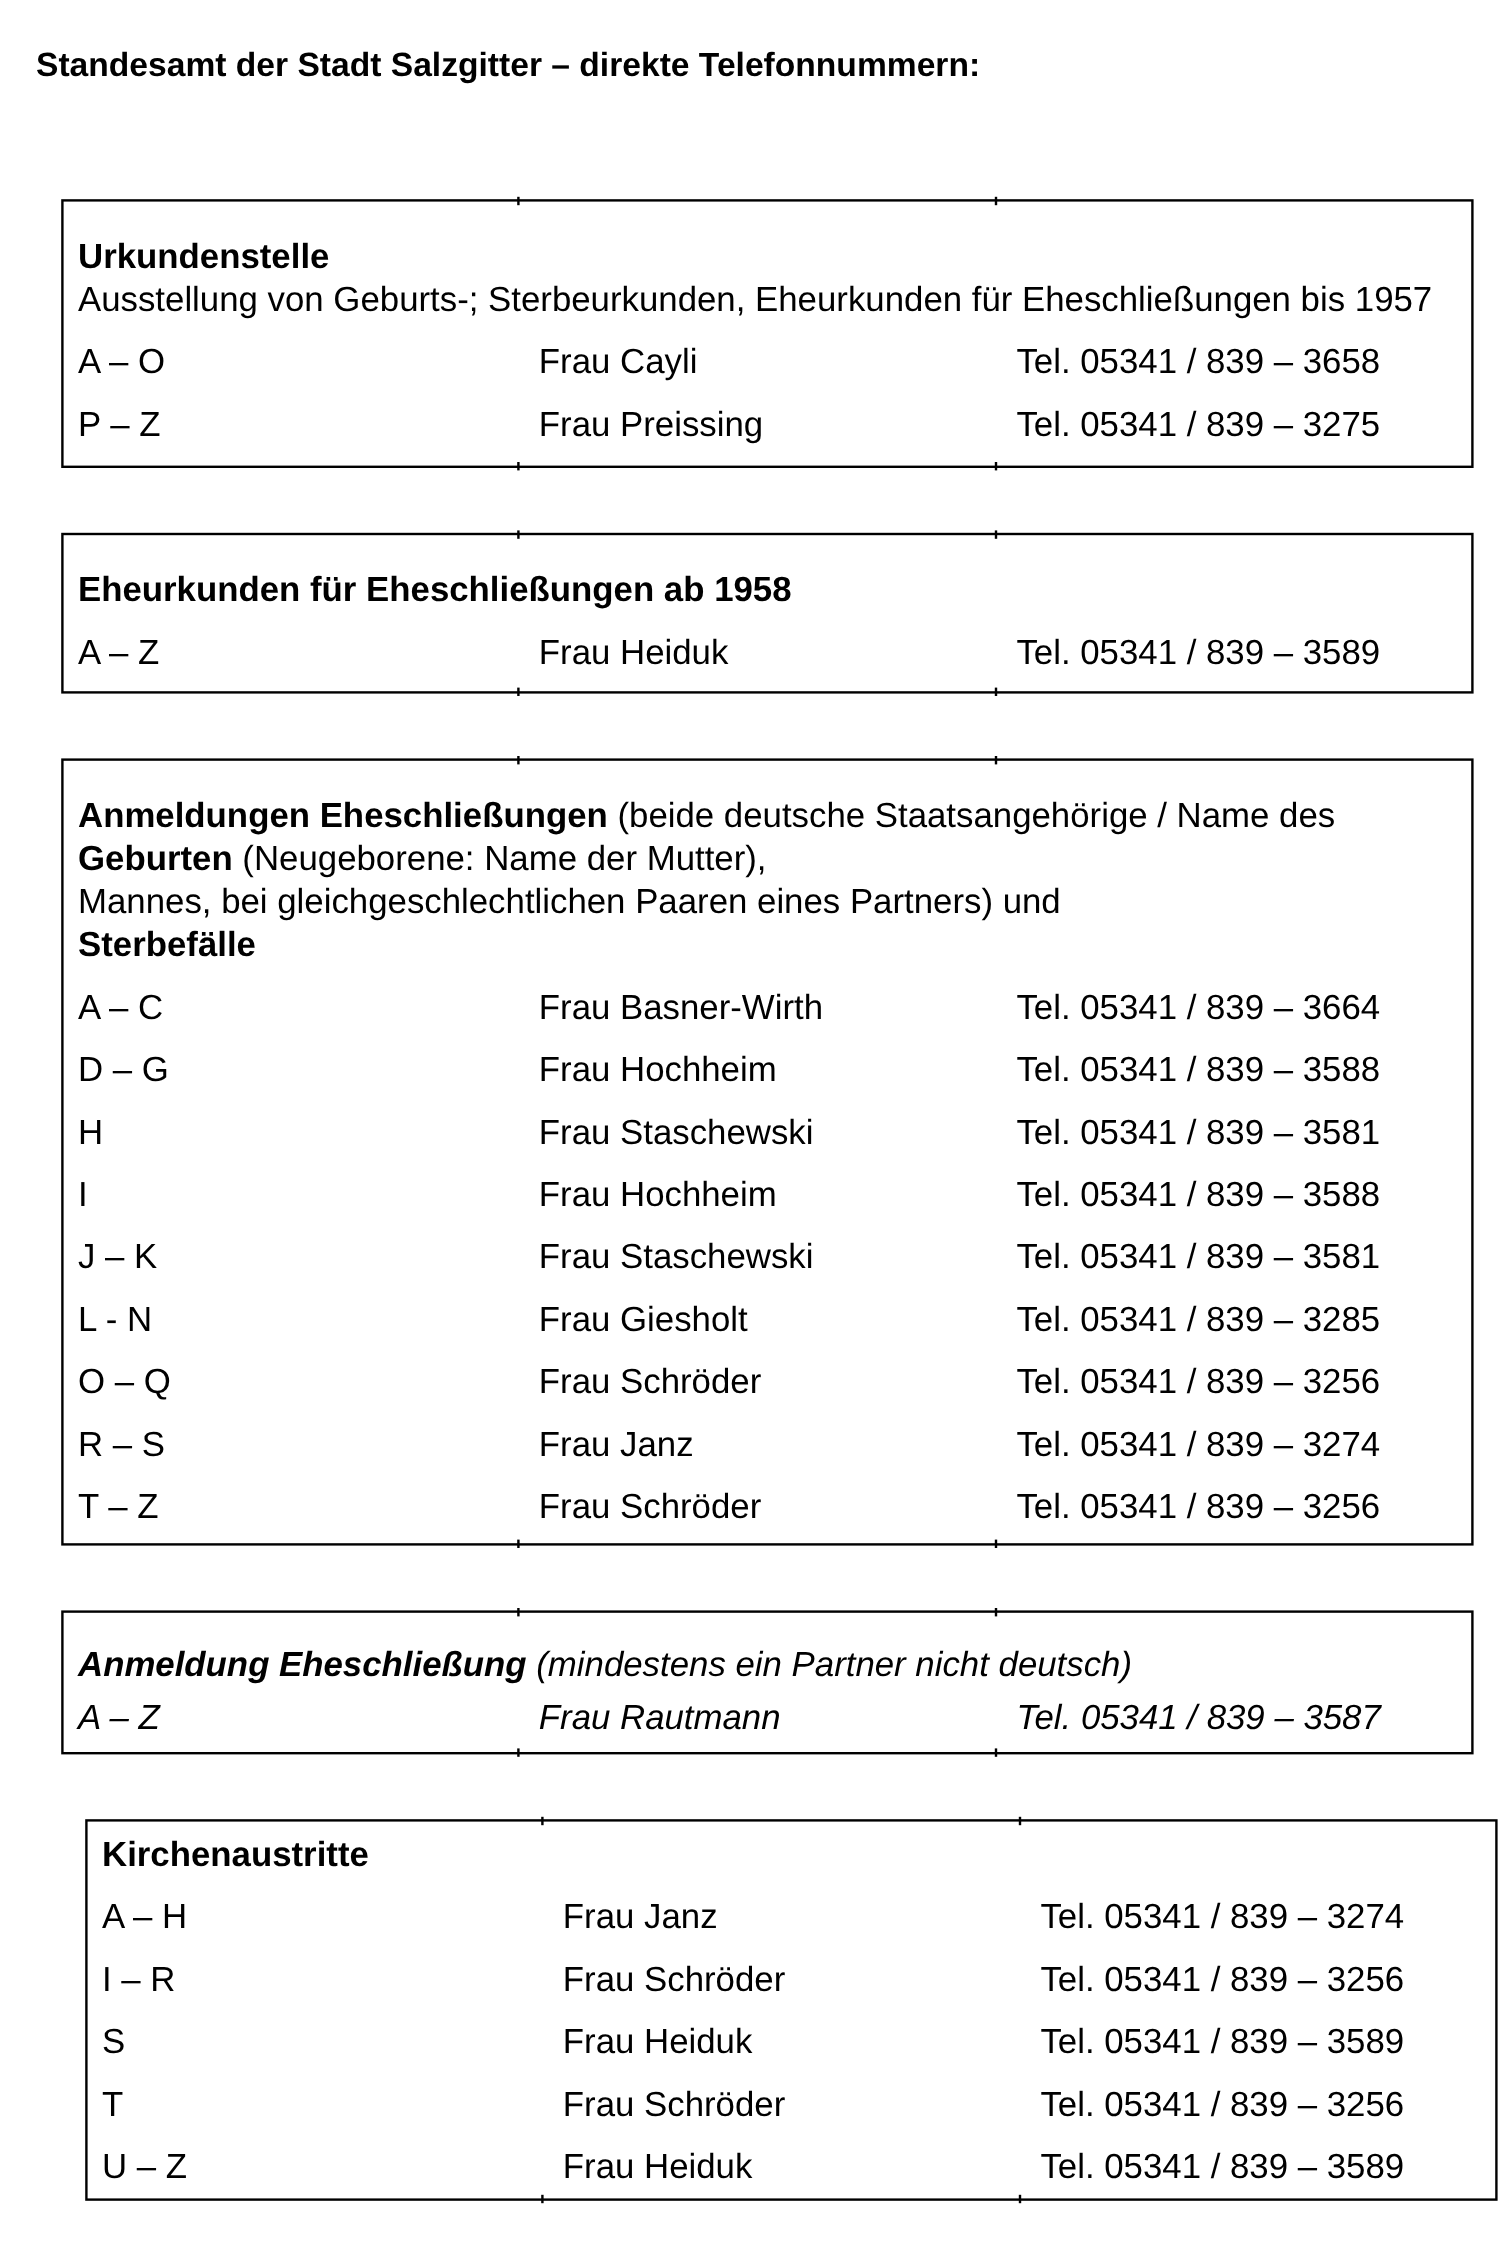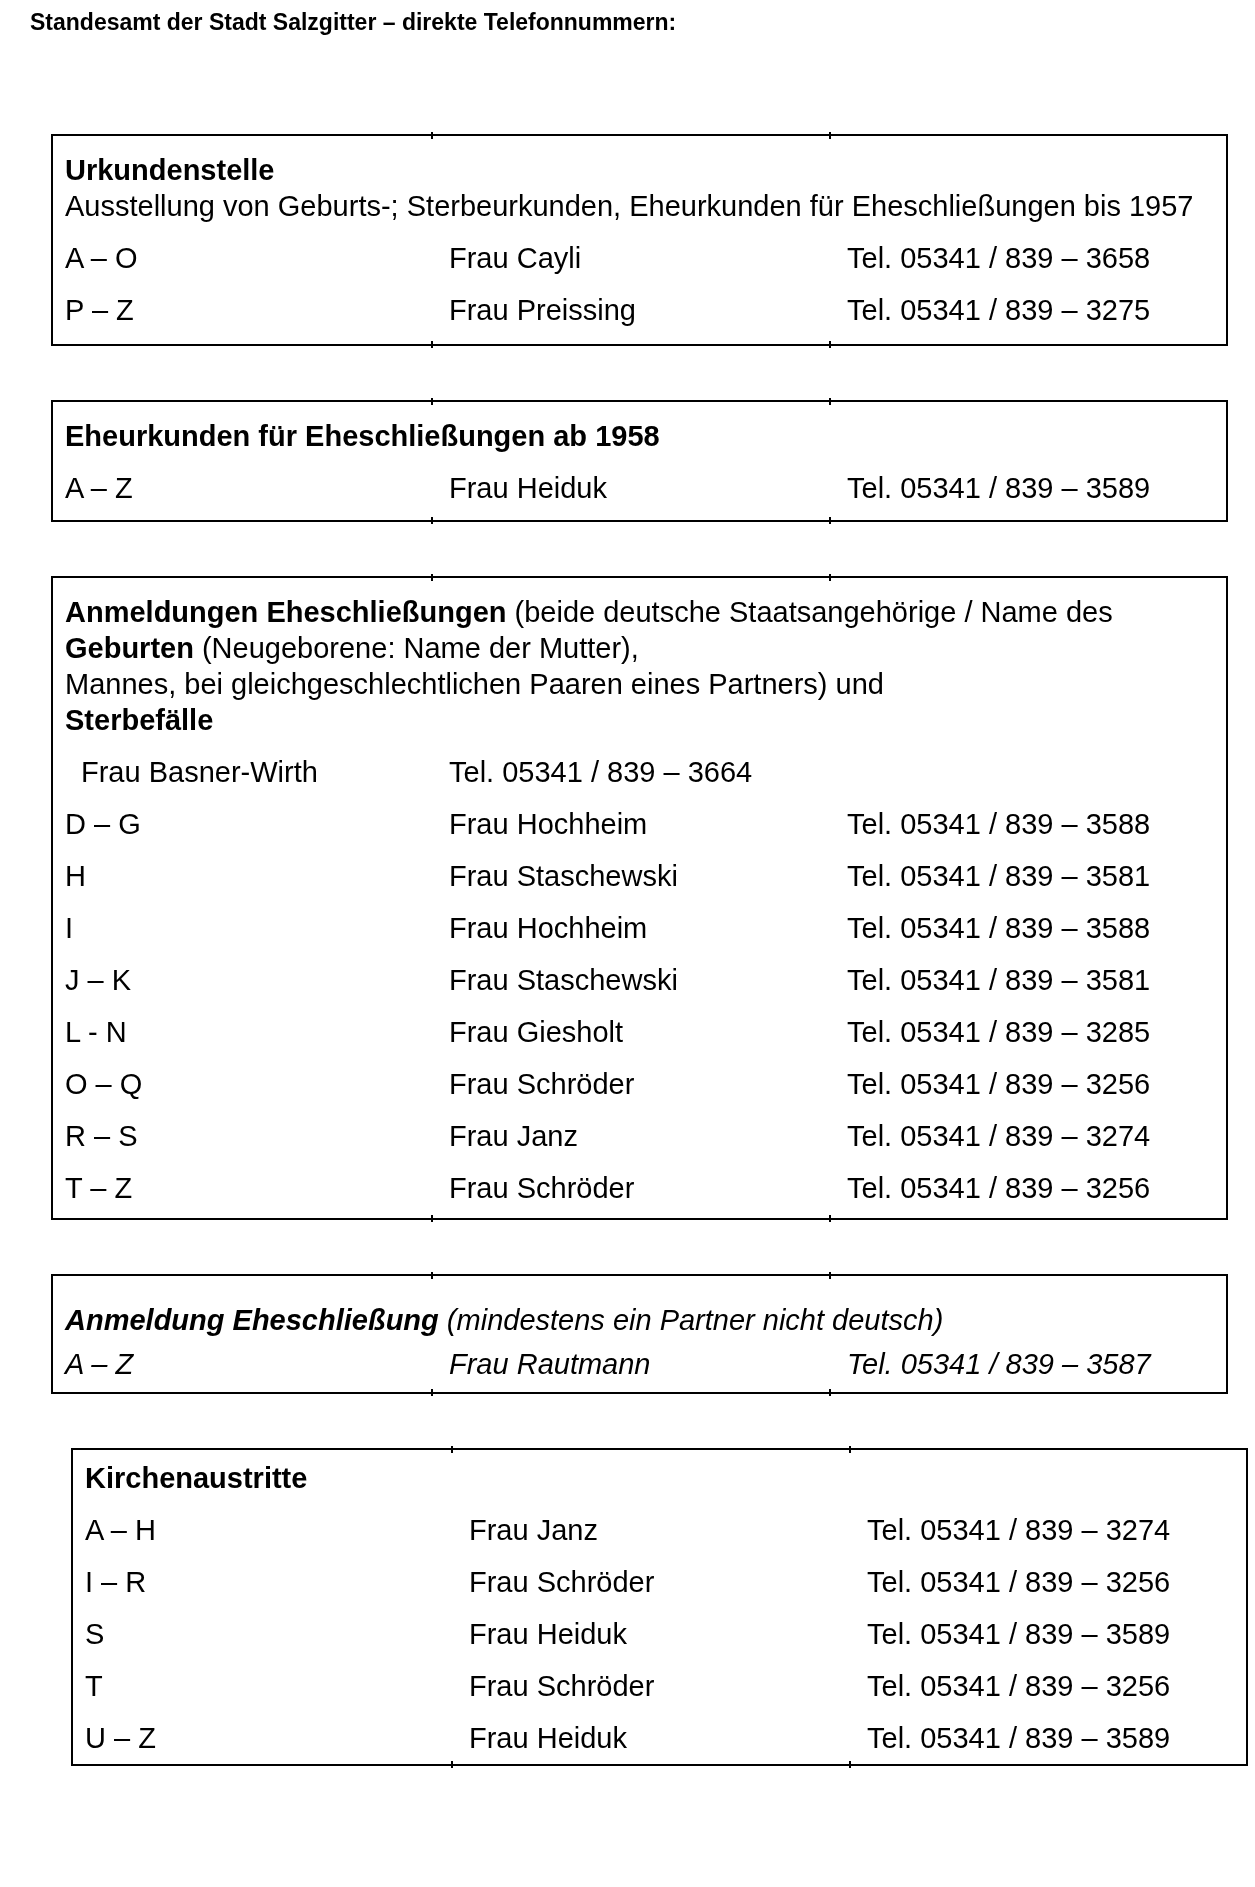--- a/index.html
+++ b/index.html
@@ -11,36 +11,36 @@
   }
   body {
     width: 1255px;
     height: 1887px;
     color: #000000;
     font-family: "Liberation Sans", "DejaVu Sans", sans-serif;
     font-size: 29px;
     -webkit-font-smoothing: antialiased;
   }
   .page-title {
-    margin: 4px 0 0 30px;
-    font-size: 23px;
+    margin: 36px 0 0 30px;
+    font-size: 28px;
     font-weight: bold;
     line-height: 36px;
     white-space: nowrap;
   }
   .sections {
     margin: 94px 0 0 51px;
     width: 1177px;
   }
   .section {
     box-sizing: border-box;
     width: 1177px;
     border: 2px solid #000000;
     position: relative;
-    padding: 16px 12px 6px 12px;
+    padding: 28px 12px 6px 12px;
     background: #ffffff;
   }
   .section + .section { margin-top: 54px; }
   
   .sections .section:nth-child(1) { padding-bottom: 8px; }
   .sections .section:nth-child(3) { padding-bottom: 4px; }
   .sections .section:nth-child(4) { padding-top: 26px; padding-bottom: 2px; font-style: italic; }
   .sections .section:nth-child(5) { padding-top: 10px; padding-bottom: 0; margin-left: 20px; }
   .sections .section:nth-child(4) .rows { margin-top: 0; }
 
@@ -126,20 +126,21 @@
     <span class="tick b1"></span>
     <span class="tick b2"></span>
     <div class="heading">
         <p class="heading-line"><span class="b">Anmeldungen Eheschließungen</span><span class="r"> (beide deutsche Staatsangehörige / Name des</span></p>
         <p class="heading-line"><span class="b">Geburten</span><span class="r"> (Neugeborene: Name der Mutter),</span></p>
         <p class="heading-line cont"><span class="r">Mannes, bei gleichgeschlechtlichen Paaren eines Partners) und</span></p>
         <p class="heading-line"><span class="b">Sterbefälle</span></p>
       </div>
     <div class="rows">
         <div class="row">
+          <div class="cell letter-range-cell">A – C</div>
           <div class="cell contact-name-cell">Frau Basner-Wirth</div>
           <div class="cell phone-number-cell">Tel. 05341 / 839 – 3664</div>
         </div>
         <div class="row">
           <div class="cell letter-range-cell">D – G</div>
           <div class="cell contact-name-cell">Frau Hochheim</div>
           <div class="cell phone-number-cell">Tel. 05341 / 839 – 3588</div>
         </div>
         <div class="row">
           <div class="cell letter-range-cell">H</div>

